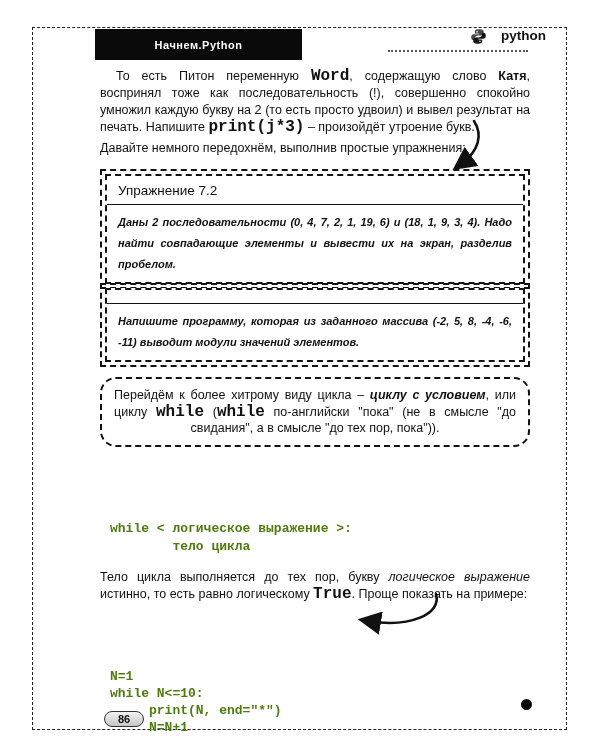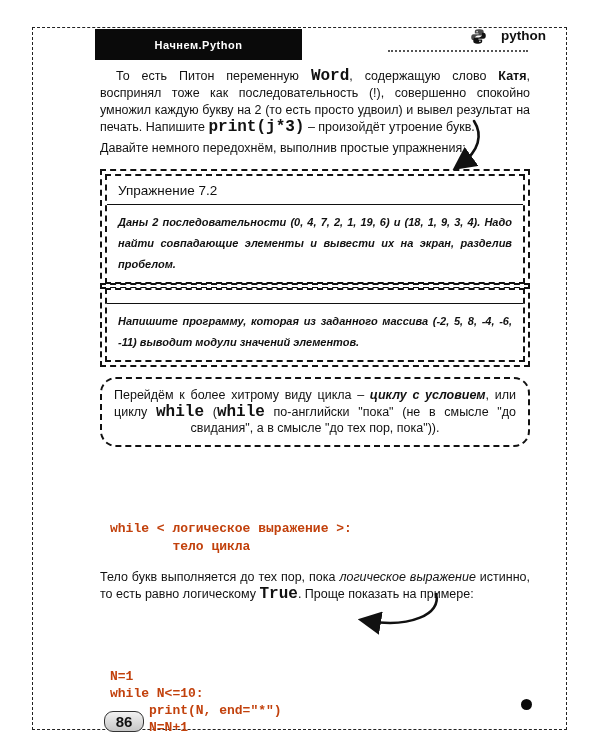--- a/index.html
+++ b/index.html
@@ -42,33 +42,33 @@
   .ex-body { font-size:11px; font-weight:bold; line-height:21px; text-align:justify;font-style:italic; }
 
   .while-box {
     position:absolute; left:100px; top:377px; width:402px; padding:8px 12px;
     border:2px dashed #111; border-radius:16px;
     font-size:12.5px; line-height:16.5px; text-align:justify; text-align-last:center;
   }
 
   .code {
     position:absolute; font-family:"Liberation Mono", monospace; font-weight:bold;
-    font-size:13px; white-space:pre; color:#c2410c;margin-top:28px;
+    font-size:13px; white-space:pre; color:#4d7c0f;margin-top:28px;
   }
   .code1 { left:110px; top:492px; line-height:18px; }
   .code2 { left:110px; top:640px; line-height:17px; }
 
   .arrow1 { position:absolute; left:436px; top:118px; }
   .arrow2 { position:absolute; left:352px; top:590px; }
 
   .footer-badge {
     position:absolute; left:104px; top:711px; min-width:20px; padding:1px 9px;
     border:1px solid #333; border-radius:9px;
     background:linear-gradient(#f2f2f2,#c6c6c6);
-    font-size:15px; font-weight:bold; text-align:center; z-index:2;
+    font-size:11px; font-weight:bold; text-align:center; z-index:2;
   }
   .end-dot { position:absolute; left:521px; top:699px; width:11px; height:11px; border-radius:50%; background:#0a0a0a; }
 </style>
 </head>
 <body>
 
 <div class="page">
 
   <div class="page-border"></div>
 
@@ -110,21 +110,21 @@
     <hr class="ex-divider">
     <div class="ex-body">Напишите программу, которая из заданного массива (-2, 5, 8, -4, -6, -11) выводит модули значений элементов.</div>
   </div>
 
   <div class="while-box"><span>Перейдём к более хитрому виду цикла – </span><span class="seg-b seg-i">циклу с условием</span><span>, или циклу </span><span class="seg-b seg-m">while</span><span> (</span><span class="seg-b seg-m">while</span><span> по-английски "пока" (не в смысле "до свидания", а в смысле "до тех пор, пока")).</span></div>
 
 
   <pre class="code code1">while &lt; логическое выражение &gt;:
         тело цикла</pre>
 
-  <p class="tb p4"><span>Тело букв выполняется до тех пор, пока </span><span class="seg-i">логическое выражение</span><span> истинно, то есть равно логическому </span><span class="seg-b seg-m">True</span><span>. Проще показать на примере:</span></p>
+  <p class="tb p4"><span>Тело цикла выполняется до тех пор, букву </span><span class="seg-i">логическое выражение</span><span> истинно, то есть равно логическому </span><span class="seg-b seg-m">True</span><span>. Проще показать на примере:</span></p>
 
   <svg class="arrow2" width="92" height="46" viewBox="0 0 92 46">
     <defs>
       <marker id="ah2" markerWidth="9" markerHeight="9" refX="5" refY="4.5" orient="auto">
         <path d="M0 0 L9 4.5 L0 9 z" fill="#111"></path>
       </marker>
     </defs>
     <path d="M84 4 C90 24 58 38 16 31" fill="none" stroke="#111" stroke-width="2.6" stroke-linecap="round" marker-end="url(#ah2)"></path>
   </svg>
 

